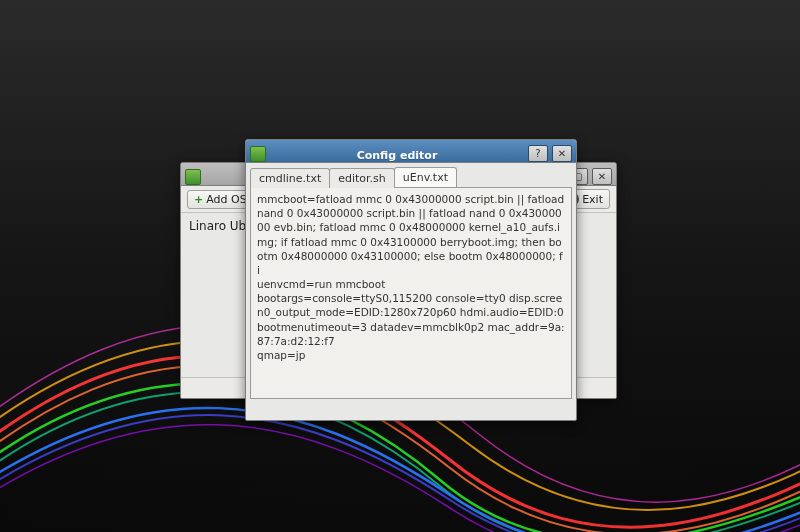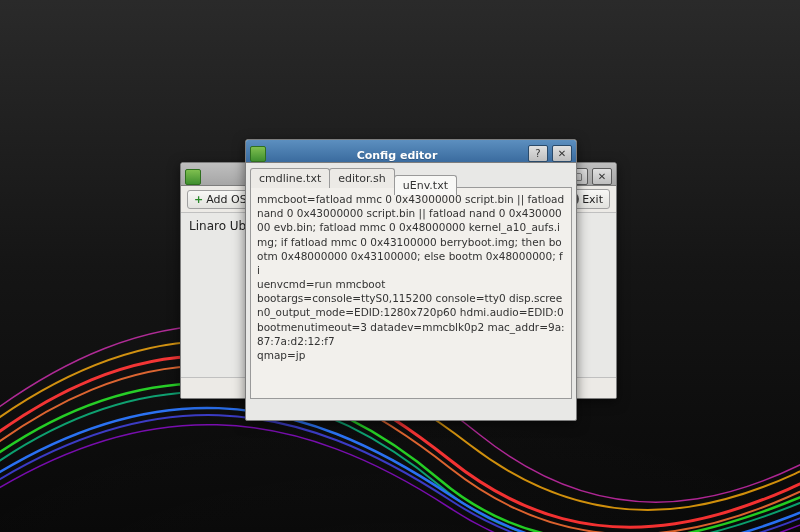--- a/index.html
+++ b/index.html
@@ -150,21 +150,21 @@
     border-bottom: none;
     margin-right: -1px;
     border-radius: 3px 3px 0 0;
     color: #333;
     position: relative;
     top: 1px;
   }
   .tab.active {
     background: #f8f8f6;
     font-weight: 500;
-    top: 8px;
+    top: 0;
     z-index: 2;
   }
 
   .editor-wrap {
     margin: 0 4px;
     border: 1px solid #9a9a9a;
     background: #f8f8f6;
     height: 210px;
     overflow: hidden;
   }

